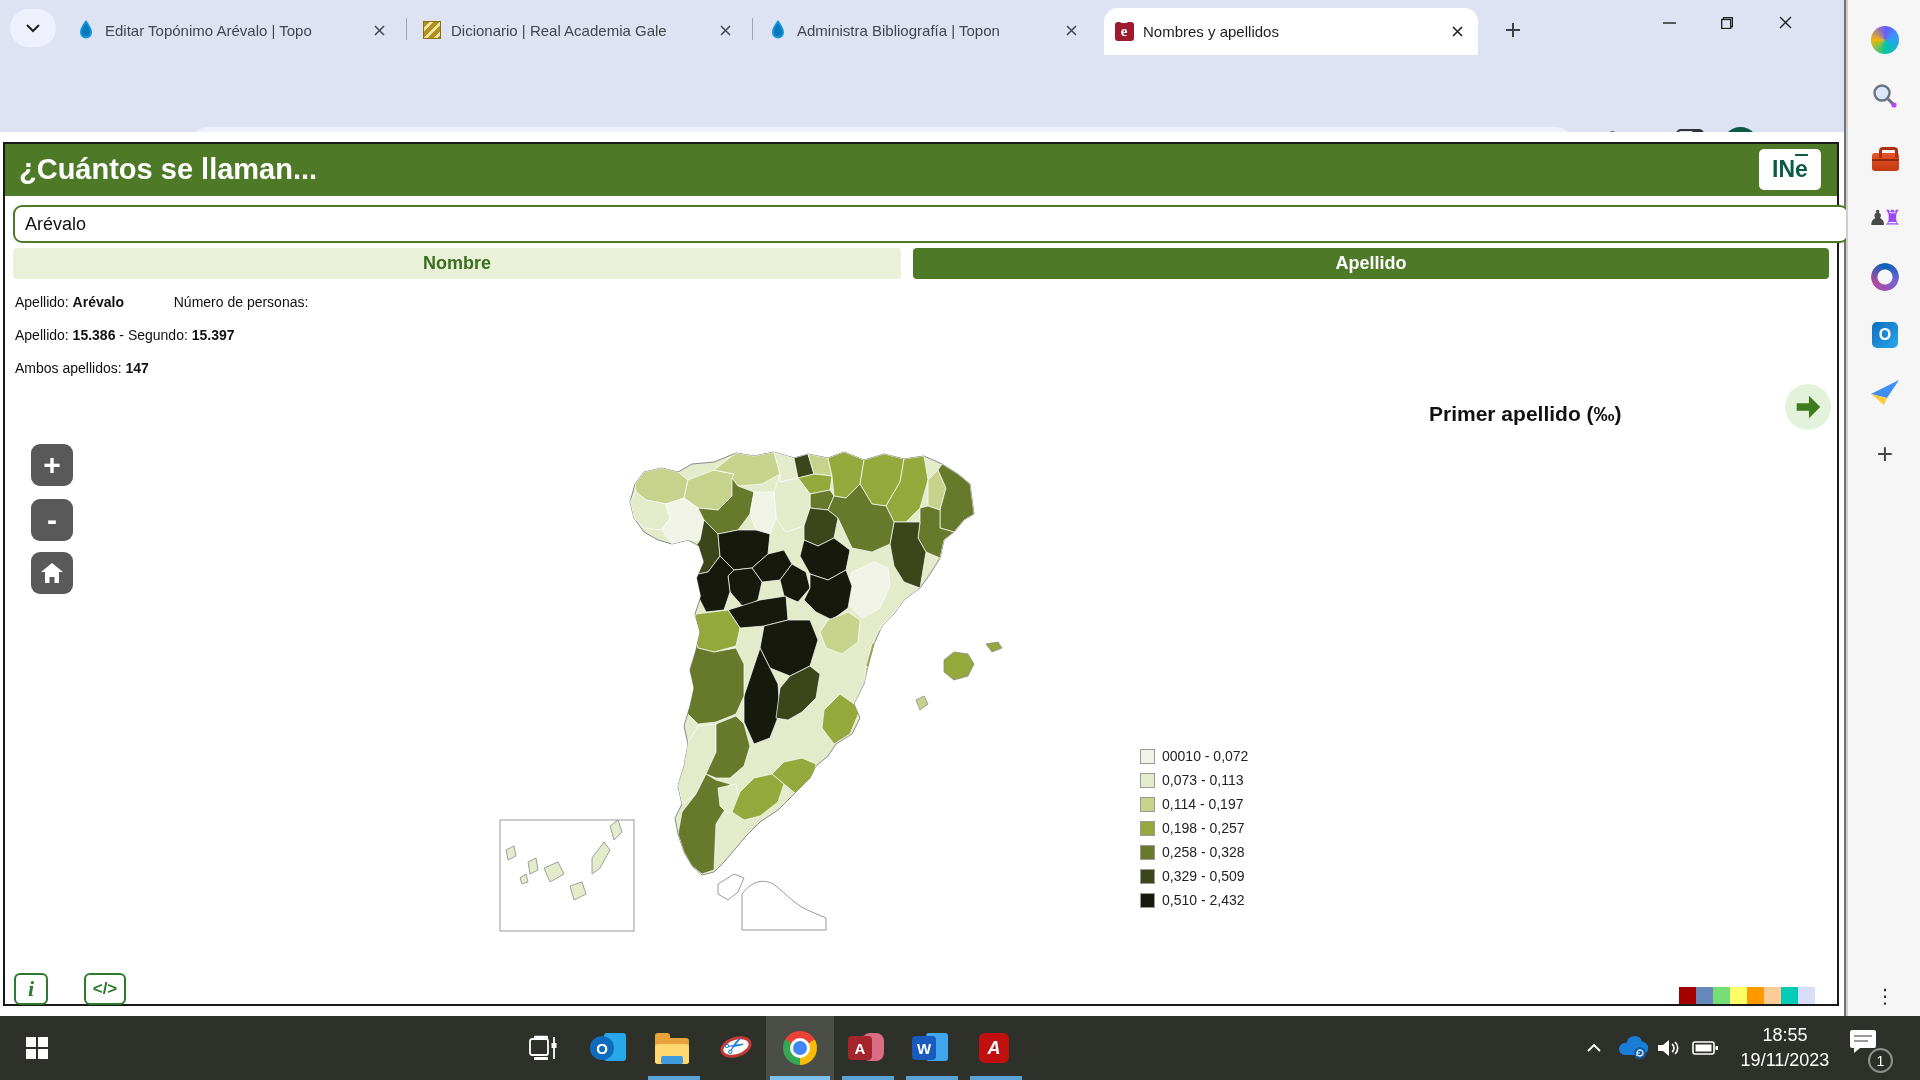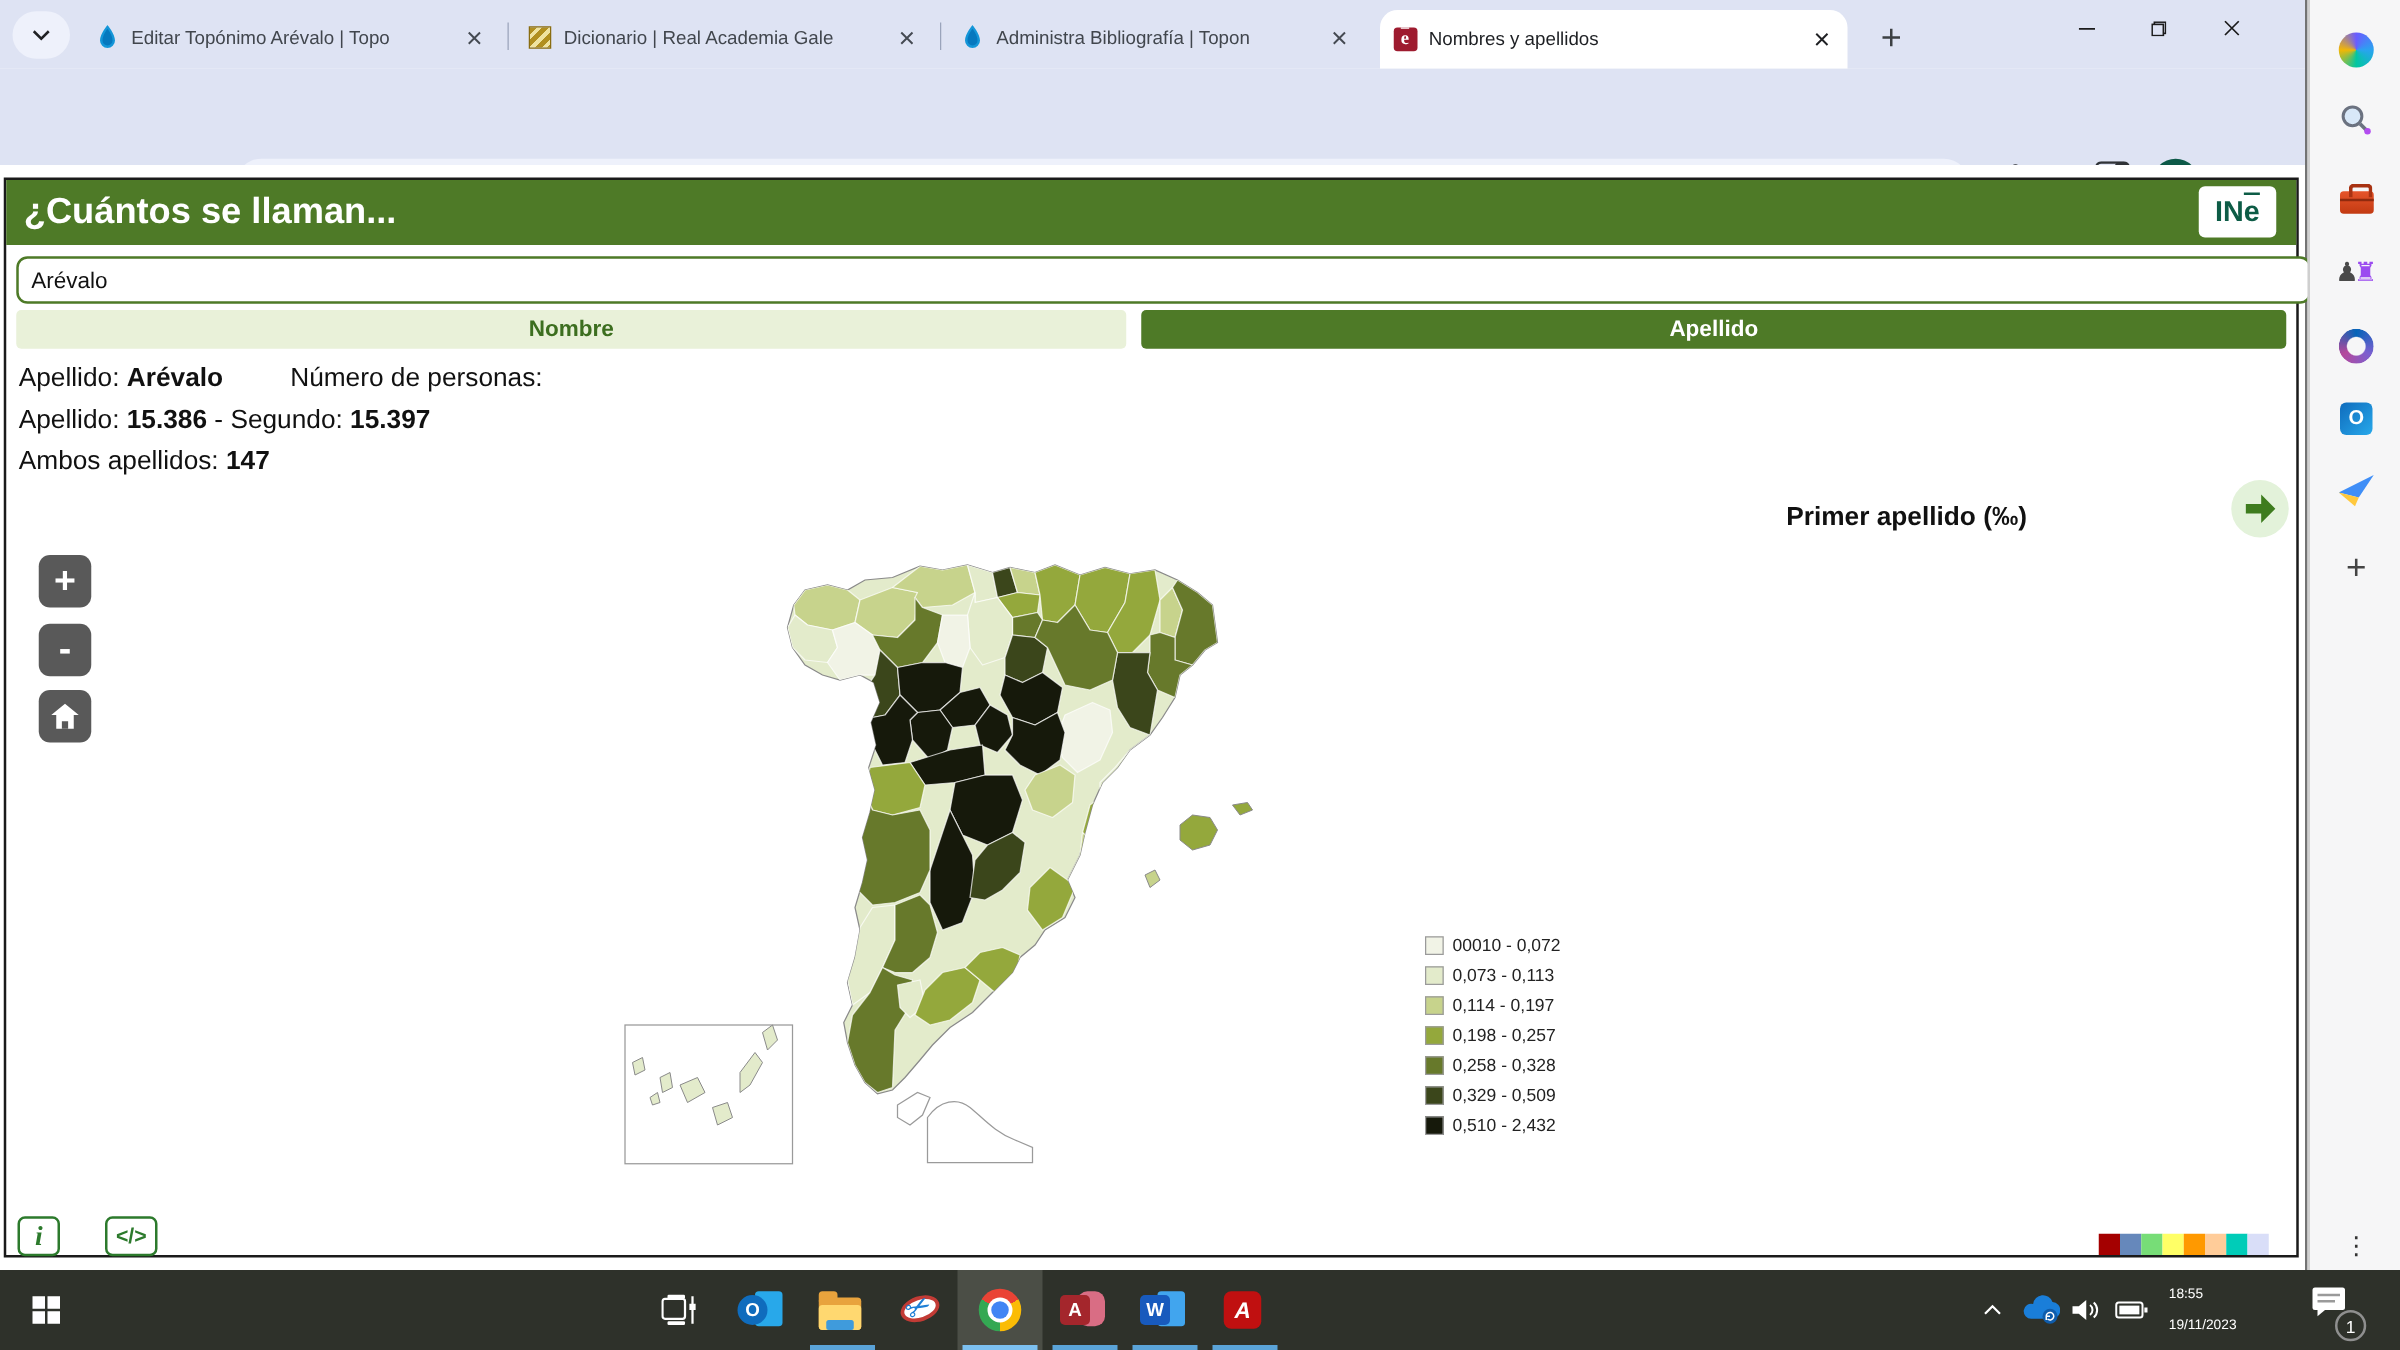--- a/index.html
+++ b/index.html
@@ -48,21 +48,21 @@
   .ine-logo{position:absolute;right:16px;top:5px;width:62px;height:41px;background:#fff;border-radius:5px;
     display:flex;align-items:center;justify-content:center;font-weight:bold;font-size:23px;color:#0d5c46;}
   .ine-logo .e-bar{text-decoration:overline;}
   .w-input{position:absolute;left:8px;top:61px;width:1812px;height:34px;border:2px solid #4e7a27;
     border-radius:9px;font-size:18px;padding:0 10px;color:#111;box-sizing:content-box;
     font-family:"Liberation Sans",sans-serif;outline:none;}
   .w-btn{position:absolute;top:104px;height:31px;border-radius:4px;display:flex;align-items:center;
     justify-content:center;font-size:18px;font-weight:bold;}
   .btn-nombre{left:8px;width:888px;background:#e9f1d9;color:#3c6e1f;}
   .btn-apellido{left:908px;width:916px;background:#4e7a27;color:#fff;}
-  .stats{position:absolute;left:10px;top:142px;font-size:21px;color:#111;line-height:33px;}
+  .stats{position:absolute;left:10px;top:142px;font-size:14px;color:#111;line-height:33px;}
   .stats b{font-weight:bold;}
   .gap-sp{display:inline-block;width:42px;}
   .map-title{position:absolute;left:1424px;top:258px;font-size:21px;font-weight:bold;color:#111;}
   .nav-arrow{position:absolute;left:1780px;top:240px;width:46px;height:46px;border-radius:50%;
     background:#e3f2da;display:flex;align-items:center;justify-content:center;}
   .zoombtn{position:absolute;left:26px;width:42px;height:42px;background:#595959;border-radius:9px;
     color:#fff;display:flex;align-items:center;justify-content:center;font-size:30px;font-weight:bold;}
   .map-canvas{position:absolute;left:487px;top:278px;width:840px;height:510px;}
   .legend{position:absolute;left:1135px;top:600px;}
   .lg-row{display:flex;align-items:center;height:24px;}
@@ -118,21 +118,21 @@
   .ic-snip .plate{position:absolute;left:2px;top:4px;width:32px;height:20px;border-radius:50%;
     background:#fff;border:3px solid #c23b35;transform:rotate(-18deg);box-sizing:border-box;}
   .ic-snip .sc{position:absolute;left:7px;top:-1px;font-size:24px;color:#1e7fd6;transform:rotate(-30deg);}
   .ic-office{position:relative;width:36px;height:34px;}
   .ic-office .back{position:absolute;right:0;top:2px;width:22px;height:28px;border-radius:3px;}
   .ic-office .front{position:absolute;left:0;top:5px;width:24px;height:24px;border-radius:4px;color:#fff;
     font-weight:bold;font-size:15px;display:flex;align-items:center;justify-content:center;}
   .ic-acro{width:30px;height:30px;border-radius:6px;background:#c01010;color:#fff;font-weight:bold;
     font-size:18px;display:flex;align-items:center;justify-content:center;font-style:italic;}
   .tray{position:absolute;top:0;height:64px;display:flex;align-items:center;}
-  .clock{position:absolute;left:1735px;top:7px;width:100px;text-align:left;color:#fff;font-size:11px;line-height:25px;}
+  .clock{position:absolute;left:1735px;top:7px;width:100px;text-align:center;color:#fff;font-size:18px;line-height:25px;}
   .notif{position:absolute;left:1848px;top:12px;}
   .badge{position:absolute;left:1868px;top:32px;width:25px;height:25px;border-radius:50%;border:2px solid #8f8f8f;
     color:#fff;font-size:14px;display:flex;align-items:center;justify-content:center;box-sizing:border-box;}
 </style>
 </head>
 <body>
 
 <div class="screen">
 
   <div class="browser">

